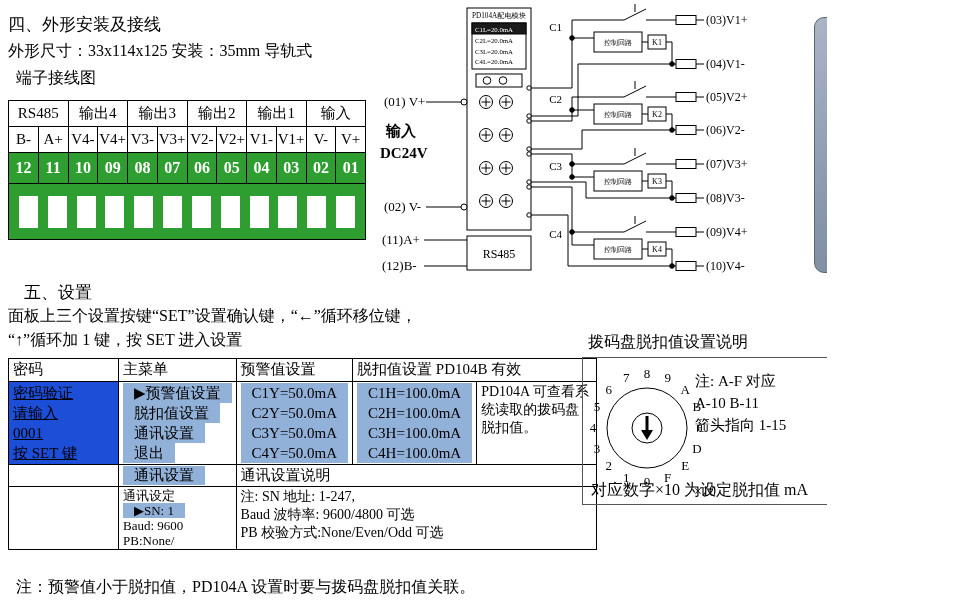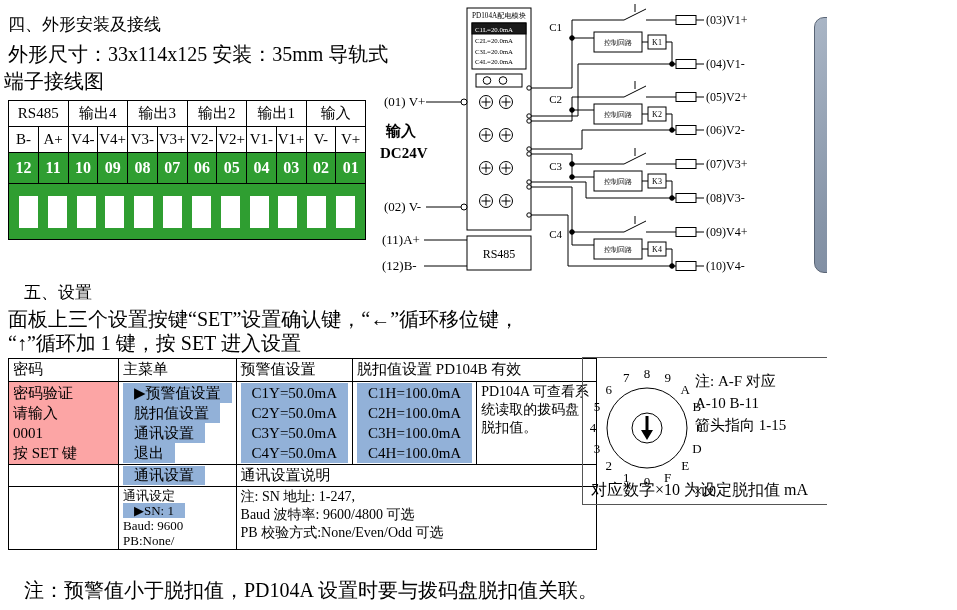--- a/index.html
+++ b/index.html
@@ -1,36 +1,36 @@
 <!DOCTYPE html>
 <html><head>
 <meta charset="utf-8">
 <style>
   html,body{margin:0;padding:0;background:#fff;}
   .page{position:relative;width:827px;height:610px;background:#fff;color:#000;
         font-family:"Liberation Serif","DejaVu Serif",serif;overflow:hidden;}
   .abs{position:absolute;}
   .h1{font-size:17px;}
-  .txt{font-size:20px;}
+  .txt{font-size:16px;}
   svg{font-family:"Liberation Serif","DejaVu Serif",serif;}
 
   
   table.term{position:absolute;left:8px;top:100px;width:358px;border-collapse:collapse;
              table-layout:fixed;text-align:center;font-size:15px;}
   table.term td{border:1px solid #000;height:25px;padding:0;}
   table.term tr.nums td{background:#2f9e31;color:#fff;font-weight:bold;font-size:16px;height:30px;}
   .term-strip{position:absolute;left:8px;top:184px;width:358px;height:56px;background:#2f9e31;
               border:1px solid #000;border-top:none;display:flex;justify-content:space-evenly;align-items:center;box-sizing:border-box;}
   .hole{width:19px;height:32px;background:#fff;}
 
   
   table.set{position:absolute;left:8px;top:358px;border-collapse:collapse;font-size:15px;}
   table.set td{border:1px solid #000;padding:1px 4px;vertical-align:top;}
   table.set tr.hdr td{height:20px;}
-  .lav{background:#fca5a5;}
+  .lav{background:#1d4ed8;text-decoration:underline;}
   .hl{background:#92b1d8;display:inline-block;padding:0 11px;}
   .ln{line-height:20px;white-space:nowrap;}
   .comm .ln{font-size:13px;line-height:15px;}
   .note-cell{font-size:14px;line-height:18px;}
   .cnotes div{font-size:14px;line-height:18px;white-space:nowrap;}
 
   
   .dial-box{position:absolute;left:582px;top:357px;width:252px;height:146px;border:1px solid #555;}
   .dial-notes{position:absolute;left:112px;top:12px;width:136px;font-size:15px;line-height:22px;white-space:nowrap;}
   .dial-bottom{position:absolute;left:8px;top:122px;width:242px;font-size:16px;white-space:nowrap;}
@@ -62,21 +62,21 @@
         display:flex;justify-content:space-evenly;align-items:center;}
   .photo2 .conn i{display:block;width:4px;height:28px;background:#cfd3d9;}
 </style>
 </head>
 <body>
 
 <div class="page">
 
   <div class="abs h1" style="left:8px;top:13px">四、外形安装及接线</div>
   <div class="abs txt" style="left:8px;top:41px">外形尺寸：33x114x125  安装：35mm 导轨式</div>
-  <div class="abs txt" style="left:4px;top:68px">端子接线图</div>
+  <div class="abs txt" style="left:16px;top:68px">端子接线图</div>
 
   <table class="term">
     <colgroup>
         <col>
         <col>
         <col>
         <col>
         <col>
         <col>
         <col>
@@ -375,20 +375,21 @@
       </td>
       <td colspan="3" class="cnotes">
         <div>注: SN 地址: 1-247,</div>
         <div>Baud 波特率: 9600/4800 可选</div>
         <div>PB 校验方式:None/Even/Odd 可选</div>
       </td>
     </tr>
   </tbody>
     </table>
 
+  <div class="abs txt" style="left:588px;top:332px">拨码盘脱扣值设置说明</div>
   <div class="dial-box">
     <svg class="abs" style="left:-2px;top:0" width="150" height="146" viewBox="0 0 150 146">
       <circle cx="66" cy="70" r="40" fill="none" stroke="#000"></circle>
       <circle cx="66" cy="70" r="15" fill="none" stroke="#000"></circle>
       <g>
         <path d="M66 58 V72" stroke="#000" stroke-width="3" fill="none"></path>
         <polygon points="60,72 72,72 66,82" fill="#000"></polygon>
       </g>
       <g font-size="13" text-anchor="middle" fill="#000">
         <text x="66" y="128">0</text>
@@ -432,15 +433,15 @@
         <i></i>
         <i></i>
       </div>
     <div class="conn">
         <i></i>
         <i></i>
         <i></i>
       </div>
   </div>
 
-  <div class="abs txt" style="left:24px;top:577px">注：预警值小于脱扣值，PD104A 设置时要与拨码盘脱扣值关联。</div>
+  <div class="abs txt" style="left:16px;top:577px">注：预警值小于脱扣值，PD104A 设置时要与拨码盘脱扣值关联。</div>
 
 </div>
 
 </body></html>

